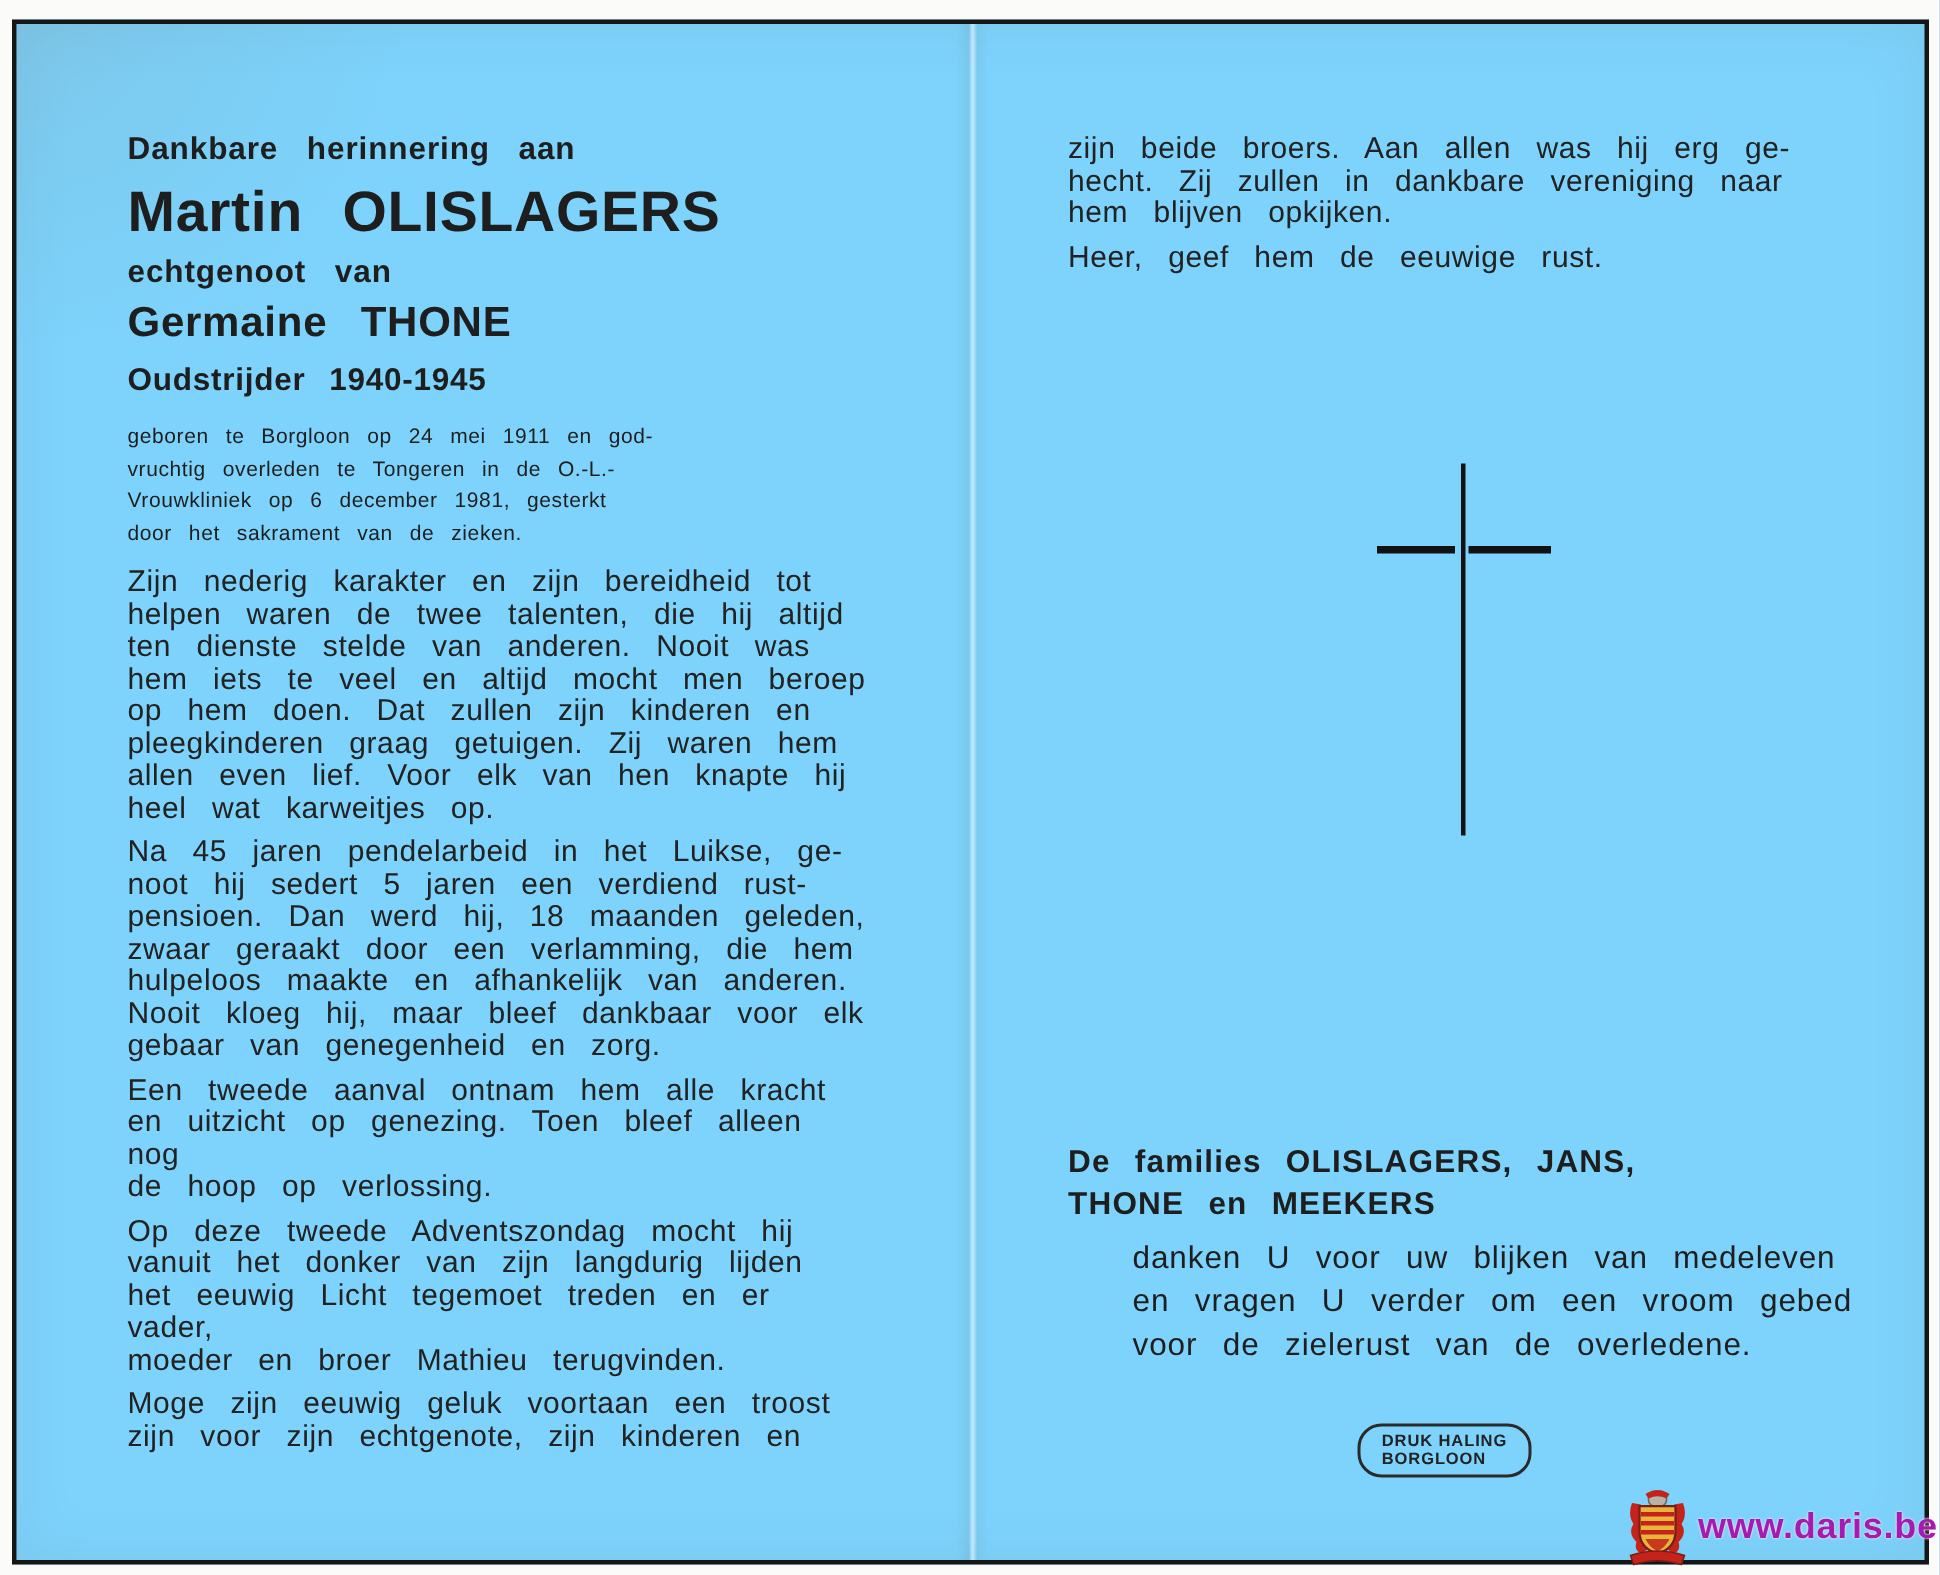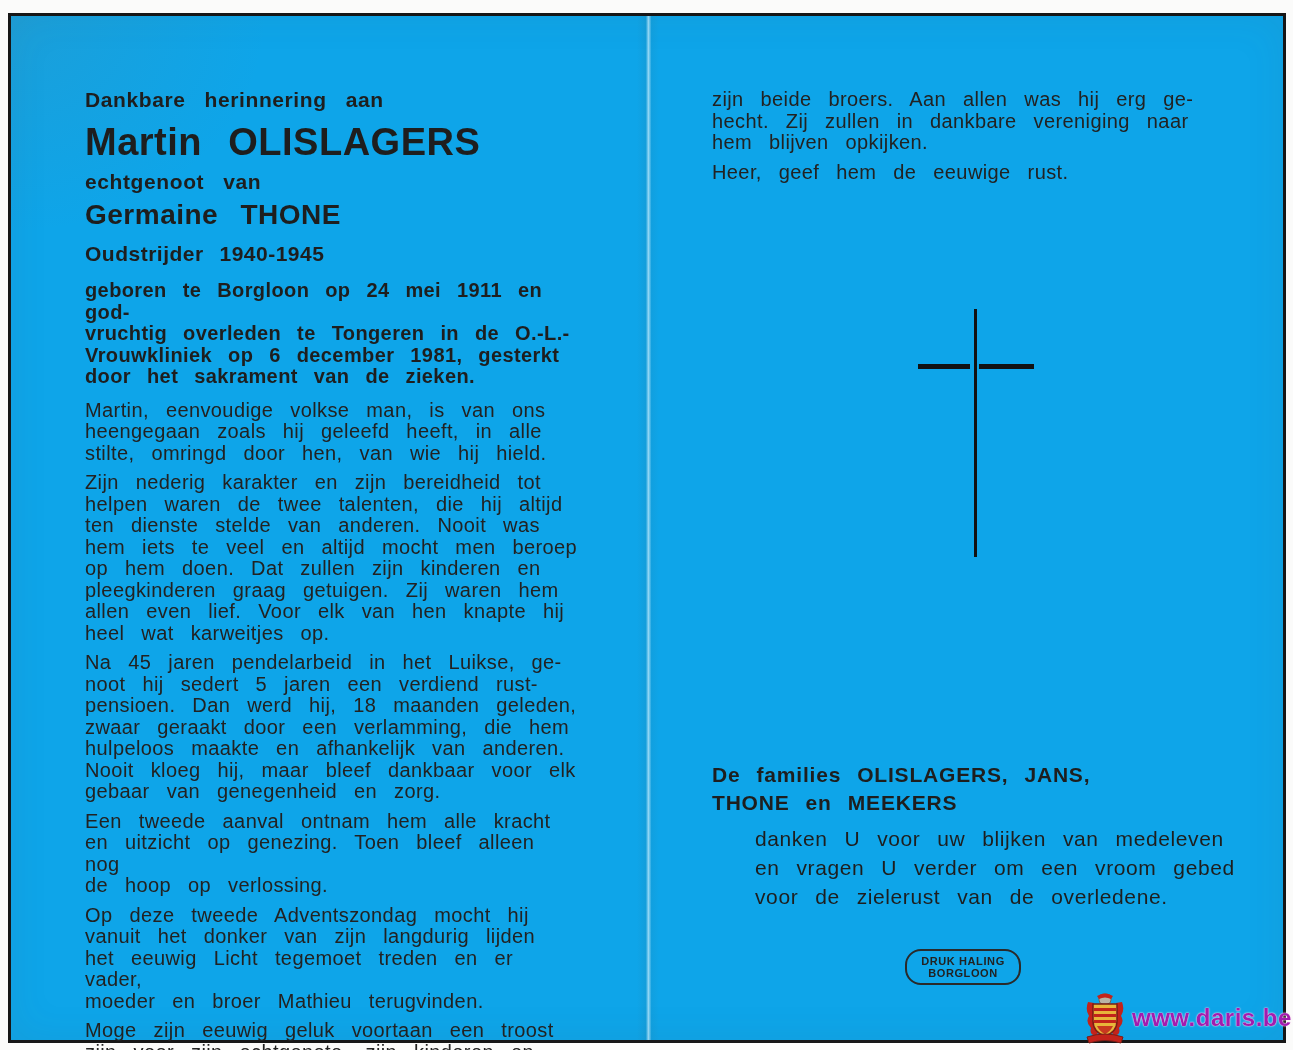--- a/index.html
+++ b/index.html
@@ -5,21 +5,21 @@
   html,body{margin:0;padding:0;}
   body{
     width:1293px;height:1050px;position:relative;
     background:#fbfbfa;
     font-family:"Liberation Sans","DejaVu Sans",sans-serif;
     color:#1e1e1e;
     overflow:hidden;
   }
   #card{
     position:absolute;left:8px;top:13px;width:1272px;height:1024px;
-    background:#0ea5e9;
+    background:#7dd3fc;
     border:3px solid #161616;
     box-shadow:inset 0 0 40px rgba(90,80,60,.08);
   }
   
   #fold{
     position:absolute;top:0;bottom:0;left:626px;width:22px;
     background:linear-gradient(90deg,rgba(0,0,0,0) 0%,rgba(70,60,40,.07) 40%,rgba(255,255,255,.55) 52%,rgba(70,60,40,.05) 66%,rgba(0,0,0,0) 100%);
     pointer-events:none;
   }
   #corner-shade{
@@ -31,33 +31,33 @@
   .lines{white-space:pre-line;}
   .body-text{
     font-size:20px;line-height:21.5px;letter-spacing:.4px;word-spacing:.55em;
     margin:0 0 8px 0;color:#222;
   }
   .intro{font-size:21px;font-weight:bold;letter-spacing:.6px;word-spacing:.6em;margin:0 0 12px 0;}
   .deceased{font-size:38px;font-weight:bold;letter-spacing:.5px;word-spacing:.4em;line-height:36px;margin:0 0 10px 0;}
   .relation{font-size:21px;font-weight:bold;letter-spacing:.6px;word-spacing:.6em;line-height:24px;margin:0 0 6px 0;}
   .spouse{font-size:28px;font-weight:bold;letter-spacing:.5px;word-spacing:.5em;line-height:30px;margin:0 0 8px 0;}
   .veteran{font-size:21px;font-weight:bold;letter-spacing:.5px;word-spacing:.45em;line-height:24px;margin:12px 0 14px 0;}
-  .vitals{font-size:20px;font-weight:bold;line-height:21.5px;letter-spacing:.4px;word-spacing:.5em;margin:0 0 12px 0;}
+  .vitals{font-size:14px;font-weight:normal;line-height:21.5px;letter-spacing:.4px;word-spacing:.5em;margin:0 0 12px 0;}
   .families{font-size:21px;font-weight:bold;line-height:28px;letter-spacing:.8px;word-spacing:.45em;margin:0;}
   .thanks{font-size:21px;font-weight:normal;line-height:29px;letter-spacing:.6px;word-spacing:.5em;margin:0;}
   
   .cross-part{position:absolute;background:#121212;}
   #cross-v{left:963px;top:293px;width:3px;height:248px;}
   #cross-h-left{left:907px;top:348px;width:52px;height:5px;}
   #cross-h-right{left:968px;top:348px;width:55px;height:5px;}
   
   #stamp{
     position:absolute;left:894px;top:933px;width:112px;height:32px;
     border:2px solid #2a2a2a;border-radius:16px;
-    display:flex;align-items:center;justify-content:center;text-align:center;
+    display:flex;align-items:center;justify-content:center;text-align:left;
     font-size:11px;font-weight:bold;line-height:12px;letter-spacing:.6px;color:#222;
   }
   
   #watermark{position:absolute;left:1080px;top:992px;width:210px;height:56px;z-index:5;}
   #daris-url{
     position:absolute;left:52px;top:12px;
     font-size:24px;font-weight:bold;letter-spacing:.5px;
     color:#a21caf;
     text-shadow:0 0 2px #ffd6ec,0 0 1px #ffffff;
     white-space:nowrap;
@@ -74,23 +74,20 @@
   <div class="col" style="left:74px;top:72px;">
     <div class="intro">Dankbare herinnering aan</div>
     <div class="deceased">Martin OLISLAGERS</div>
     <div class="relation">echtgenoot van</div>
     <div class="spouse">Germaine THONE</div>
     <div class="veteran">Oudstrijder 1940-1945</div>
     <div class="vitals lines">geboren te Borgloon op 24 mei 1911 en god-
 vruchtig overleden te Tongeren in de O.-L.-
 Vrouwkliniek op 6 december 1981, gesterkt
 door het sakrament van de zieken.</div>
-    <div class="body-text lines">Martin, eenvoudige volkse man, is van ons
-heengegaan zoals hij geleefd heeft, in alle
-stilte, omringd door hen, van wie hij hield.</div>
     <div class="body-text lines">Zijn nederig karakter en zijn bereidheid tot
 helpen waren de twee talenten, die hij altijd
 ten dienste stelde van anderen. Nooit was
 hem iets te veel en altijd mocht men beroep
 op hem doen. Dat zullen zijn kinderen en
 pleegkinderen graag getuigen. Zij waren hem
 allen even lief. Voor elk van hen knapte hij
 heel wat karweitjes op.</div>
     <div class="body-text lines">Na 45 jaren pendelarbeid in het Luikse, ge-
 noot hij sedert 5 jaren een verdiend rust-

